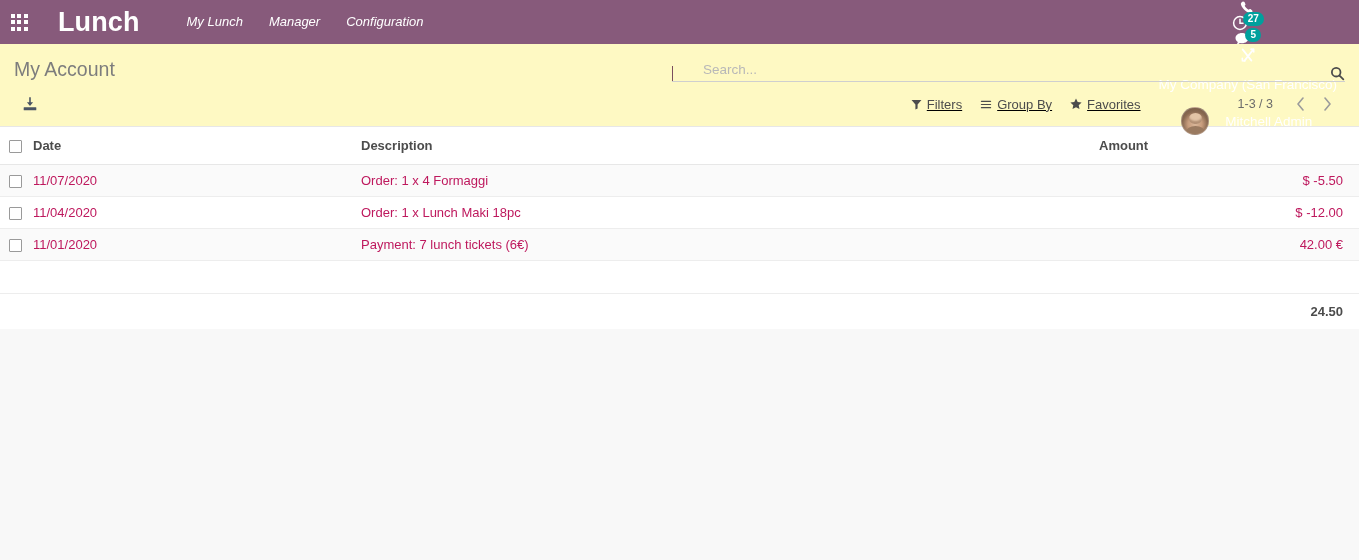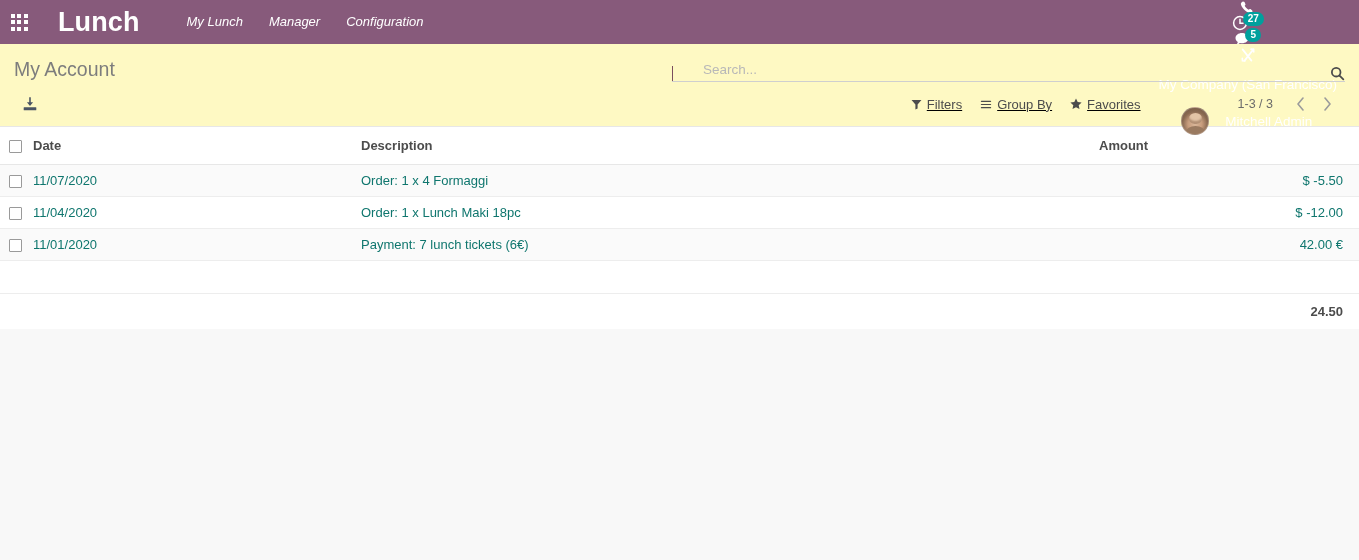--- a/index.html
+++ b/index.html
@@ -245,21 +245,21 @@
     font-weight: bold;
     color: #4c4c4c;
     text-align: left;
     padding: 11px 0;
     border-bottom: 1px solid #e7e7e7;
     background: #ffffff;
     white-space: nowrap;
   }
   table.list td {
     font-size: 13px;
-    color: #0f766e;
+    color: #be185d;
     padding: 8px 0;
     border-bottom: 1px solid #ededed;
     white-space: nowrap;
   }
   .col-check { width: 33px; padding-left: 9px !important; }
   .col-date  { width: 328px; }
   .col-desc  { width: auto; }
   .col-amount{ width: 260px; text-align: right; padding-right: 16px !important; }
   th.col-amount { padding-right: 16px !important; }
   tr.row-striped td { background: #fafafa; }

